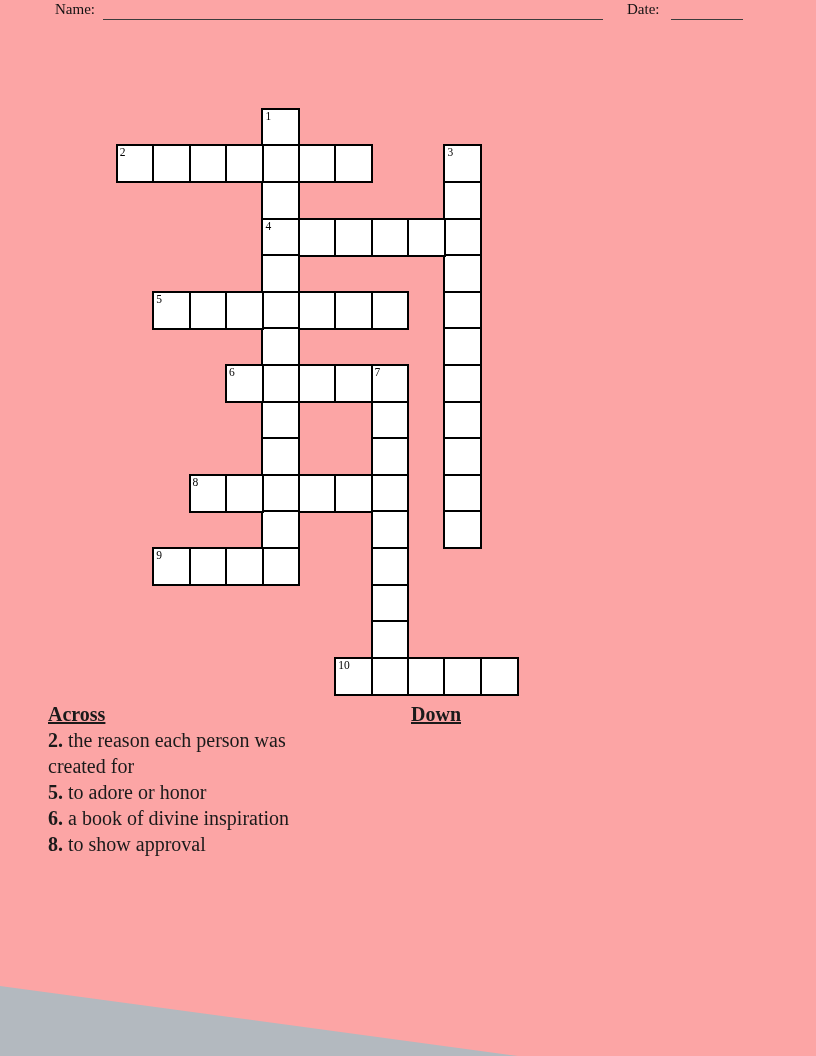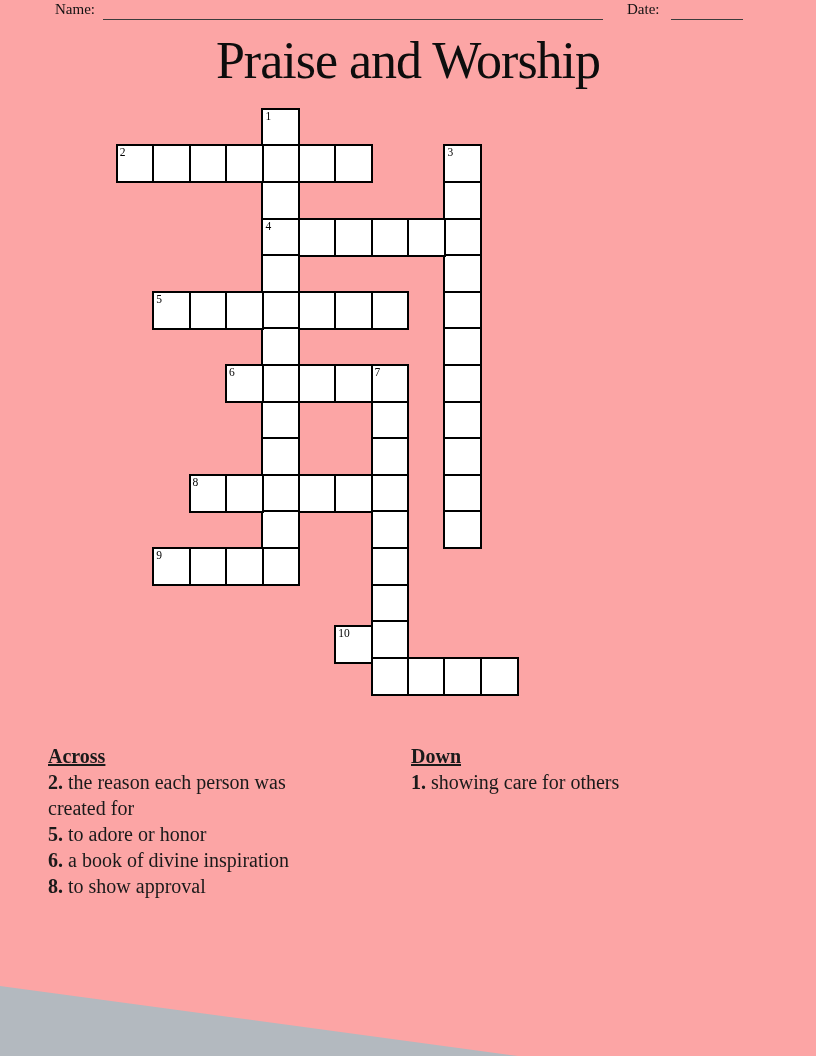--- a/index.html
+++ b/index.html
@@ -21,39 +21,38 @@
     position:absolute;background:#fff;border:2.4px solid #000;box-sizing:border-box;
   }
   .cell-num{
     position:absolute;top:0px;left:2px;font-size:11.5px;line-height:13px;color:#000;
     font-weight:400;
   }
   
   .clue-col{position:absolute;top:701px;font-size:20px;line-height:26px;color:#1a1a1a;}
   .clue-col-left{left:48px;width:283px;}
   .clue-col-right{left:411px;width:299px;}
-  .clue-heading{font-weight:bold;text-decoration:underline;margin-top:42px;}
+  .clue-heading{font-weight:bold;text-decoration:underline;}
   .clue-num{font-weight:bold;}
   
   .corner{
     position:absolute;left:0;top:986px;width:518px;height:70px;
     clip-path:polygon(0 0,100% 100%,0 100%);
   }
 </style>
 </head>
 <body>
 
 <div class="page">
 
   <span class="hdr-label" style="left:55px">Name:</span>
   <div class="write-line" style="left:103px;width:500px"></div>
   <span class="hdr-label" style="left:627px">Date:</span>
   <div class="write-line" style="left:671px;width:72px"></div>
 
-  <h1 class="title">Praise and Worship</h1>
 
   <div id="grid">
       <div class="cell" style="left: 261.4px; top: 107.8px; width: 38.8px; height: 39px;">
         <span class="cell-num">1</span>
       </div>
       <div class="cell" style="left: 261.4px; top: 144.4px; width: 38.8px; height: 39px;"></div>
       <div class="cell" style="left: 261.4px; top: 181px; width: 38.8px; height: 39px;"></div>
       <div class="cell" style="left: 261.4px; top: 217.6px; width: 38.8px; height: 39px;">
         <span class="cell-num">4</span>
       </div>
@@ -119,35 +118,34 @@
         <span class="cell-num">8</span>
       </div>
       <div class="cell" style="left: 225px; top: 473.8px; width: 38.8px; height: 39px;"></div>
       <div class="cell" style="left: 297.8px; top: 473.8px; width: 38.8px; height: 39px;"></div>
       <div class="cell" style="left: 334.2px; top: 473.8px; width: 38.8px; height: 39px;"></div>
       <div class="cell" style="left: 152.2px; top: 547px; width: 38.8px; height: 39px;">
         <span class="cell-num">9</span>
       </div>
       <div class="cell" style="left: 188.6px; top: 547px; width: 38.8px; height: 39px;"></div>
       <div class="cell" style="left: 225px; top: 547px; width: 38.8px; height: 39px;"></div>
-      <div class="cell" style="left: 334.2px; top: 625px; width: 38.8px; height: 39px;">
+      <div class="cell" style="left: 334.2px; top: 657px; width: 38.8px; height: 39px;">
         <span class="cell-num">10</span>
       </div>
       <div class="cell" style="left: 407px; top: 656.8px; width: 38.8px; height: 39px;"></div>
       <div class="cell" style="left: 443.4px; top: 656.8px; width: 38.8px; height: 39px;"></div>
       <div class="cell" style="left: 479.8px; top: 656.8px; width: 38.8px; height: 39px;"></div>
     </div>
 
   <div id="cluesLeft" class="clue-col clue-col-left">
       <div class="clue-heading">Across</div>
       <div class="clue"><span class="clue-num">2.</span><span> the reason each person was created for</span></div>
       <div class="clue"><span class="clue-num">5.</span><span> to adore or honor</span></div>
       <div class="clue"><span class="clue-num">6.</span><span> a book of divine inspiration</span></div>
       <div class="clue"><span class="clue-num">8.</span><span> to show approval</span></div>
     </div>
   <div id="cluesRight" class="clue-col clue-col-right">
       <div class="clue-heading">Down</div>
-      <div class="clue"><span class="clue-num">1.</span><span> showing care for others</span></div>
     </div>
 
   <div class="corner" style="background: rgb(179, 185, 191);"></div>
 
 </div>
 
 </body></html>

